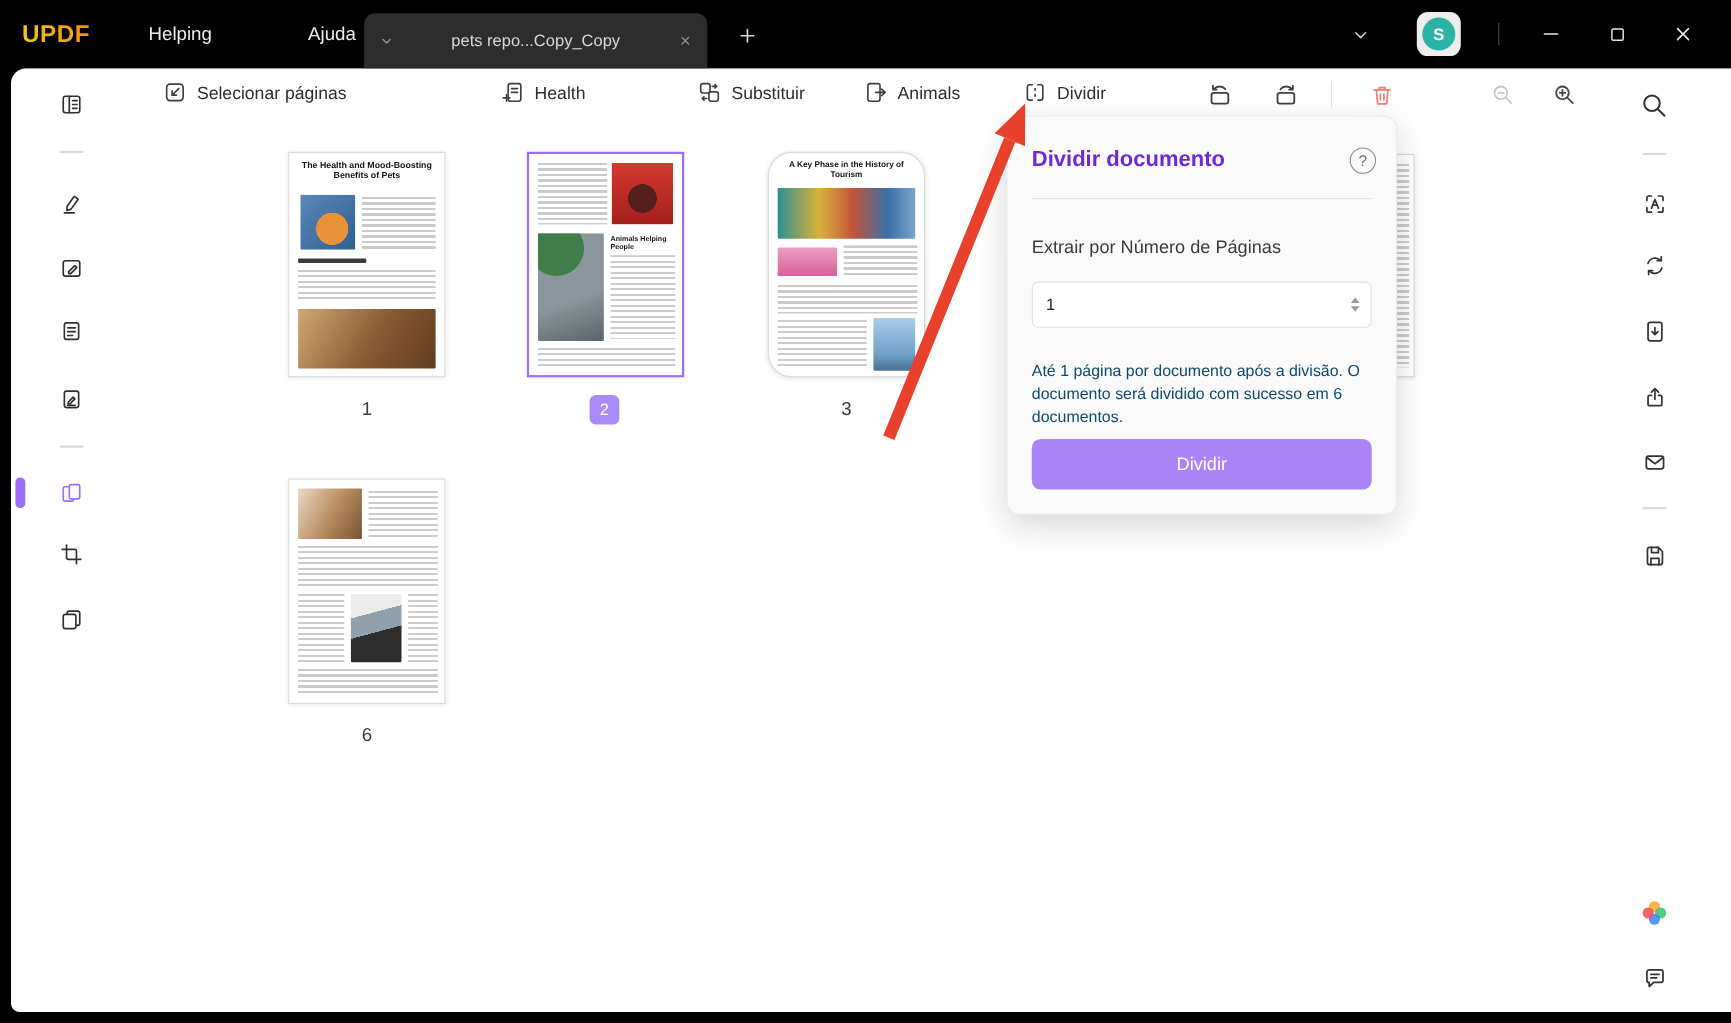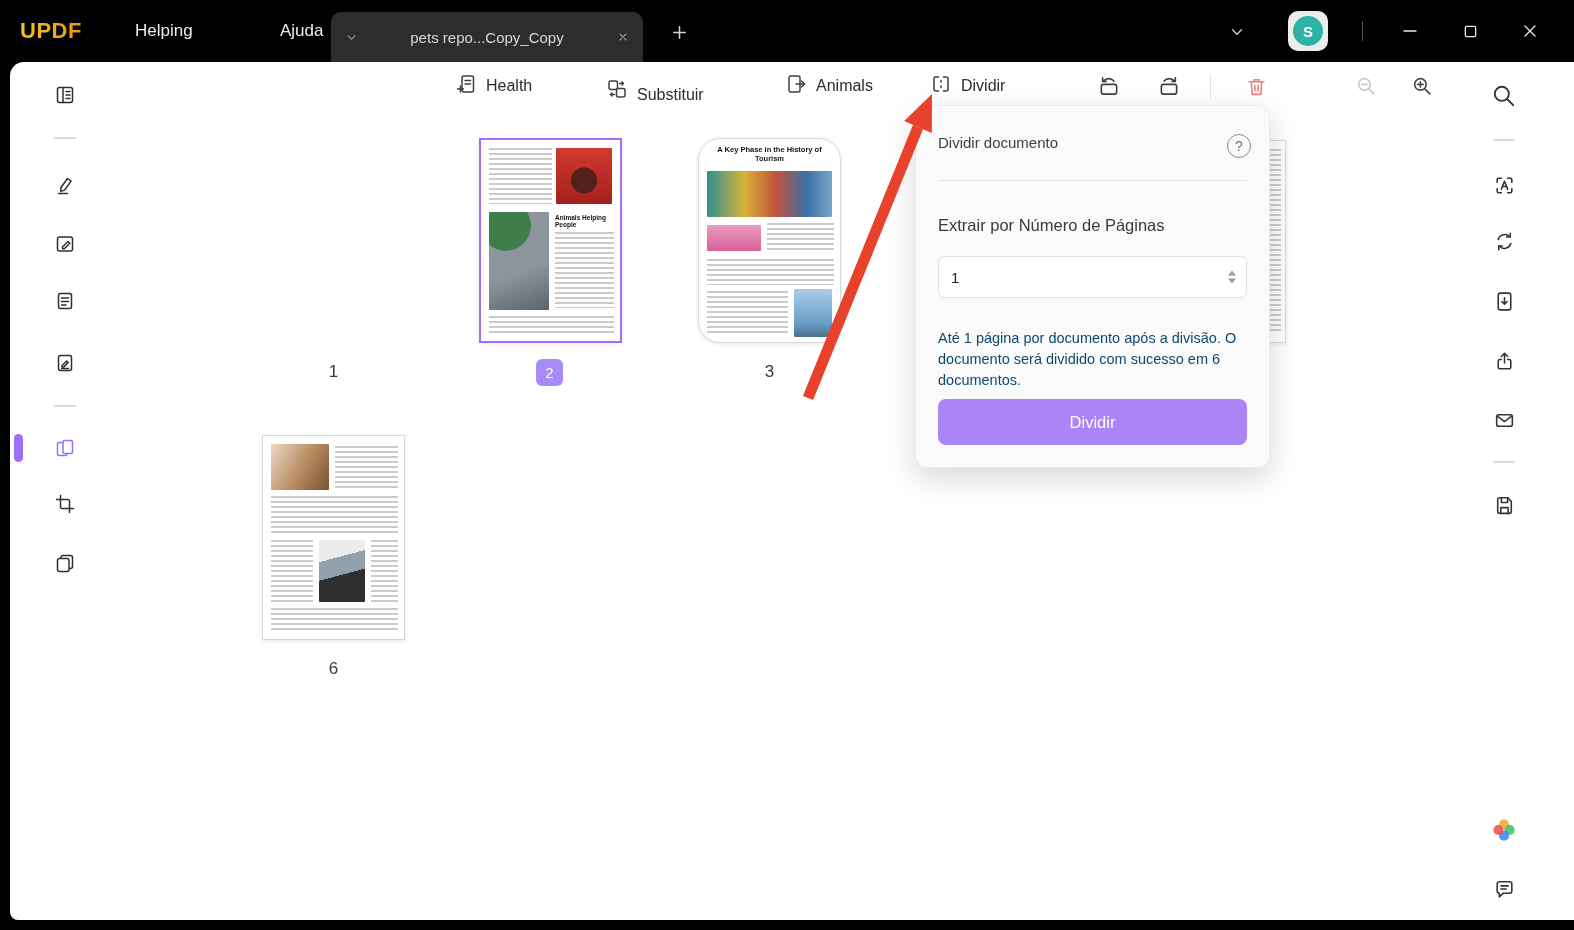--- a/index.html
+++ b/index.html
@@ -78,21 +78,21 @@
     position: absolute; width: 27px; height: 27px; background: #a98bf8; color: #fff;
     border-radius: 6px; font-size: 15px; display: flex; align-items: center; justify-content: center; z-index: 3;
   }
 
   
   #split-panel {
     position: absolute; left: 905px; top: 43px; width: 355px; height: 363px;
     background: #fafafa; border: 1px solid #ececec; border-radius: 12px;
     box-shadow: 0 10px 30px rgba(0,0,0,.16); z-index: 5;
   }
-  .sp-title { position: absolute; left: 22px; top: 28px; font-size: 15px; font-weight: normal; color: #404040; }
+  .sp-title { position: absolute; left: 22px; top: 28px; font-size: 20px; font-weight: bold; color: #6d28d9; }
   .sp-help {
     position: absolute; right: 18px; top: 28px; width: 24px; height: 24px; border: 1.5px solid #8a8a8a;
     border-radius: 50%; color: #6e6e6e; font-size: 14px; display: flex; align-items: center; justify-content: center;
   }
   .sp-hr { position: absolute; left: 22px; right: 22px; top: 74px; height: 1px; background: #e4e4e4; }
   .sp-label { position: absolute; left: 22px; top: 110px; font-size: 16.5px; color: #3a3a3a; }
   .sp-inputwrap {
     position: absolute; left: 22px; right: 22px; top: 150px; height: 42px;
     background: #fff; border: 1px solid #e2e2e2; border-radius: 6px;
   }
@@ -231,35 +231,47 @@
   </div>
   <div class="rail-item" style="top:483px;">
     <svg width="22" height="22" viewBox="0 0 22 22">
         <g fill="none" stroke="currentColor" stroke-width="1.5" stroke-linecap="round" stroke-linejoin="round">
           <rect x="7" y="3.5" width="11.5" height="13" rx="2"></rect>
           <rect x="3.5" y="6.5" width="11.5" height="13" rx="2" fill="#ffffff"></rect>
         </g>
       </svg>
   </div>
 
+  <div class="tb-item" style="left:138px;">
+    <span>
+      <svg width="22" height="22" viewBox="0 0 22 22">
+          <g fill="none" stroke="currentColor" stroke-width="1.5" stroke-linecap="round" stroke-linejoin="round">
+            <rect x="3.5" y="3.5" width="15" height="15" rx="3"></rect>
+            <path d="M14.5 7.5l-6 6"></path>
+            <path d="M8.5 9.5v4h4"></path>
+          </g>
+        </svg>
+    </span>
+    <span class="lbl">Selecionar páginas</span>
+  </div>
 
   <div class="tb-item" style="left:445px;">
     <span>
       <svg width="22" height="22" viewBox="0 0 22 22">
           <g fill="none" stroke="currentColor" stroke-width="1.5" stroke-linecap="round" stroke-linejoin="round">
             <rect x="7" y="3" width="11.5" height="16" rx="2"></rect>
             <path d="M10 7.5h5.5M10 11h5.5"></path>
             <path d="M2.5 16h6M5.5 13v6"></path>
           </g>
         </svg>
     </span>
     <span class="lbl">Health</span>
   </div>
 
-  <div class="tb-item" style="left:596px;align-items:flex-end;">
+  <div class="tb-item" style="left:624px;">
     <span>
       <svg width="22" height="22" viewBox="0 0 22 22">
           <g fill="none" stroke="currentColor" stroke-width="1.5" stroke-linecap="round" stroke-linejoin="round">
             <rect x="3" y="3" width="8.5" height="8.5" rx="2"></rect>
             <rect x="10.5" y="10.5" width="8.5" height="8.5" rx="2" fill="#ffffff"></rect>
             <path d="M13.5 5.5h4M16 4l1.5 1.5L16 7"></path>
             <path d="M8.5 16.5h-4M6 15l-1.5 1.5L6 18"></path>
           </g>
         </svg>
     </span>
@@ -423,20 +435,28 @@
   </div>
   <div class="rrail-item" style="top:810px;">
     <svg width="23" height="23" viewBox="0 0 22 22">
         <g fill="none" stroke="currentColor" stroke-width="1.5" stroke-linecap="round" stroke-linejoin="round">
           <path d="M4 5.5a2 2 0 0 1 2-2h10a2 2 0 0 1 2 2v7a2 2 0 0 1-2 2h-6l-4 3.5V14.5a2 2 0 0 1-2-2z"></path>
           <path d="M7.5 7.5h7M7.5 10.5h5"></path>
         </g>
       </svg>
   </div>
 
+  <div class="thumb" style="left:252px;top:76px;">
+    <div class="h-tiny" style="left:10px;right:10px;top:7px;font-size:8px;">The Health and Mood-Boosting Benefits of Pets</div>
+    <div class="ph" style="left:10px;top:38px;width:50px;height:50px;background:radial-gradient(circle at 58% 62%, #e8923a 0 34%, rgba(0,0,0,0) 35%), linear-gradient(135deg,#5a86b8,#30618f);"></div>
+    <div class="ln" style="left:66px;right:8px;top:40px;height:48px;"></div>
+    <div class="subhead" style="left:8px;top:96px;width:62px;"></div>
+    <div class="ln" style="left:8px;right:8px;top:106px;height:30px;"></div>
+    <div class="ph" style="left:8px;right:8px;top:142px;height:54px;background:linear-gradient(120deg,#cfa873,#8a5a33 55%,#5f3c22);"></div>
+  </div>
   <div class="pg-num" style="left:252px;top:300px;">1</div>
 
   <div class="thumb selected" style="left:469px;top:76px;">
     <div class="ln" style="left:8px;right:68px;top:8px;height:56px;"></div>
     <div class="ph" style="right:8px;top:8px;width:56px;height:56px;background:radial-gradient(circle at 50% 58%, #55201c 0 30%, rgba(0,0,0,0) 31%), linear-gradient(#d23a30,#a41f1c);"></div>
     <div class="ph" style="left:8px;top:72px;width:60px;height:98px;background:radial-gradient(circle at 28% 14%, #3f7d4a 0 26%, rgba(0,0,0,0) 27%), linear-gradient(160deg,#8a969b 0 60%,#5c6468);"></div>
     <div class="h-tiny" style="left:74px;right:6px;top:74px;font-size:6.5px;text-align:left;">Animals Helping People</div>
     <div class="ln" style="left:74px;right:6px;top:92px;height:76px;"></div>
     <div class="ln" style="left:8px;right:6px;top:176px;height:20px;"></div>
   </div>

